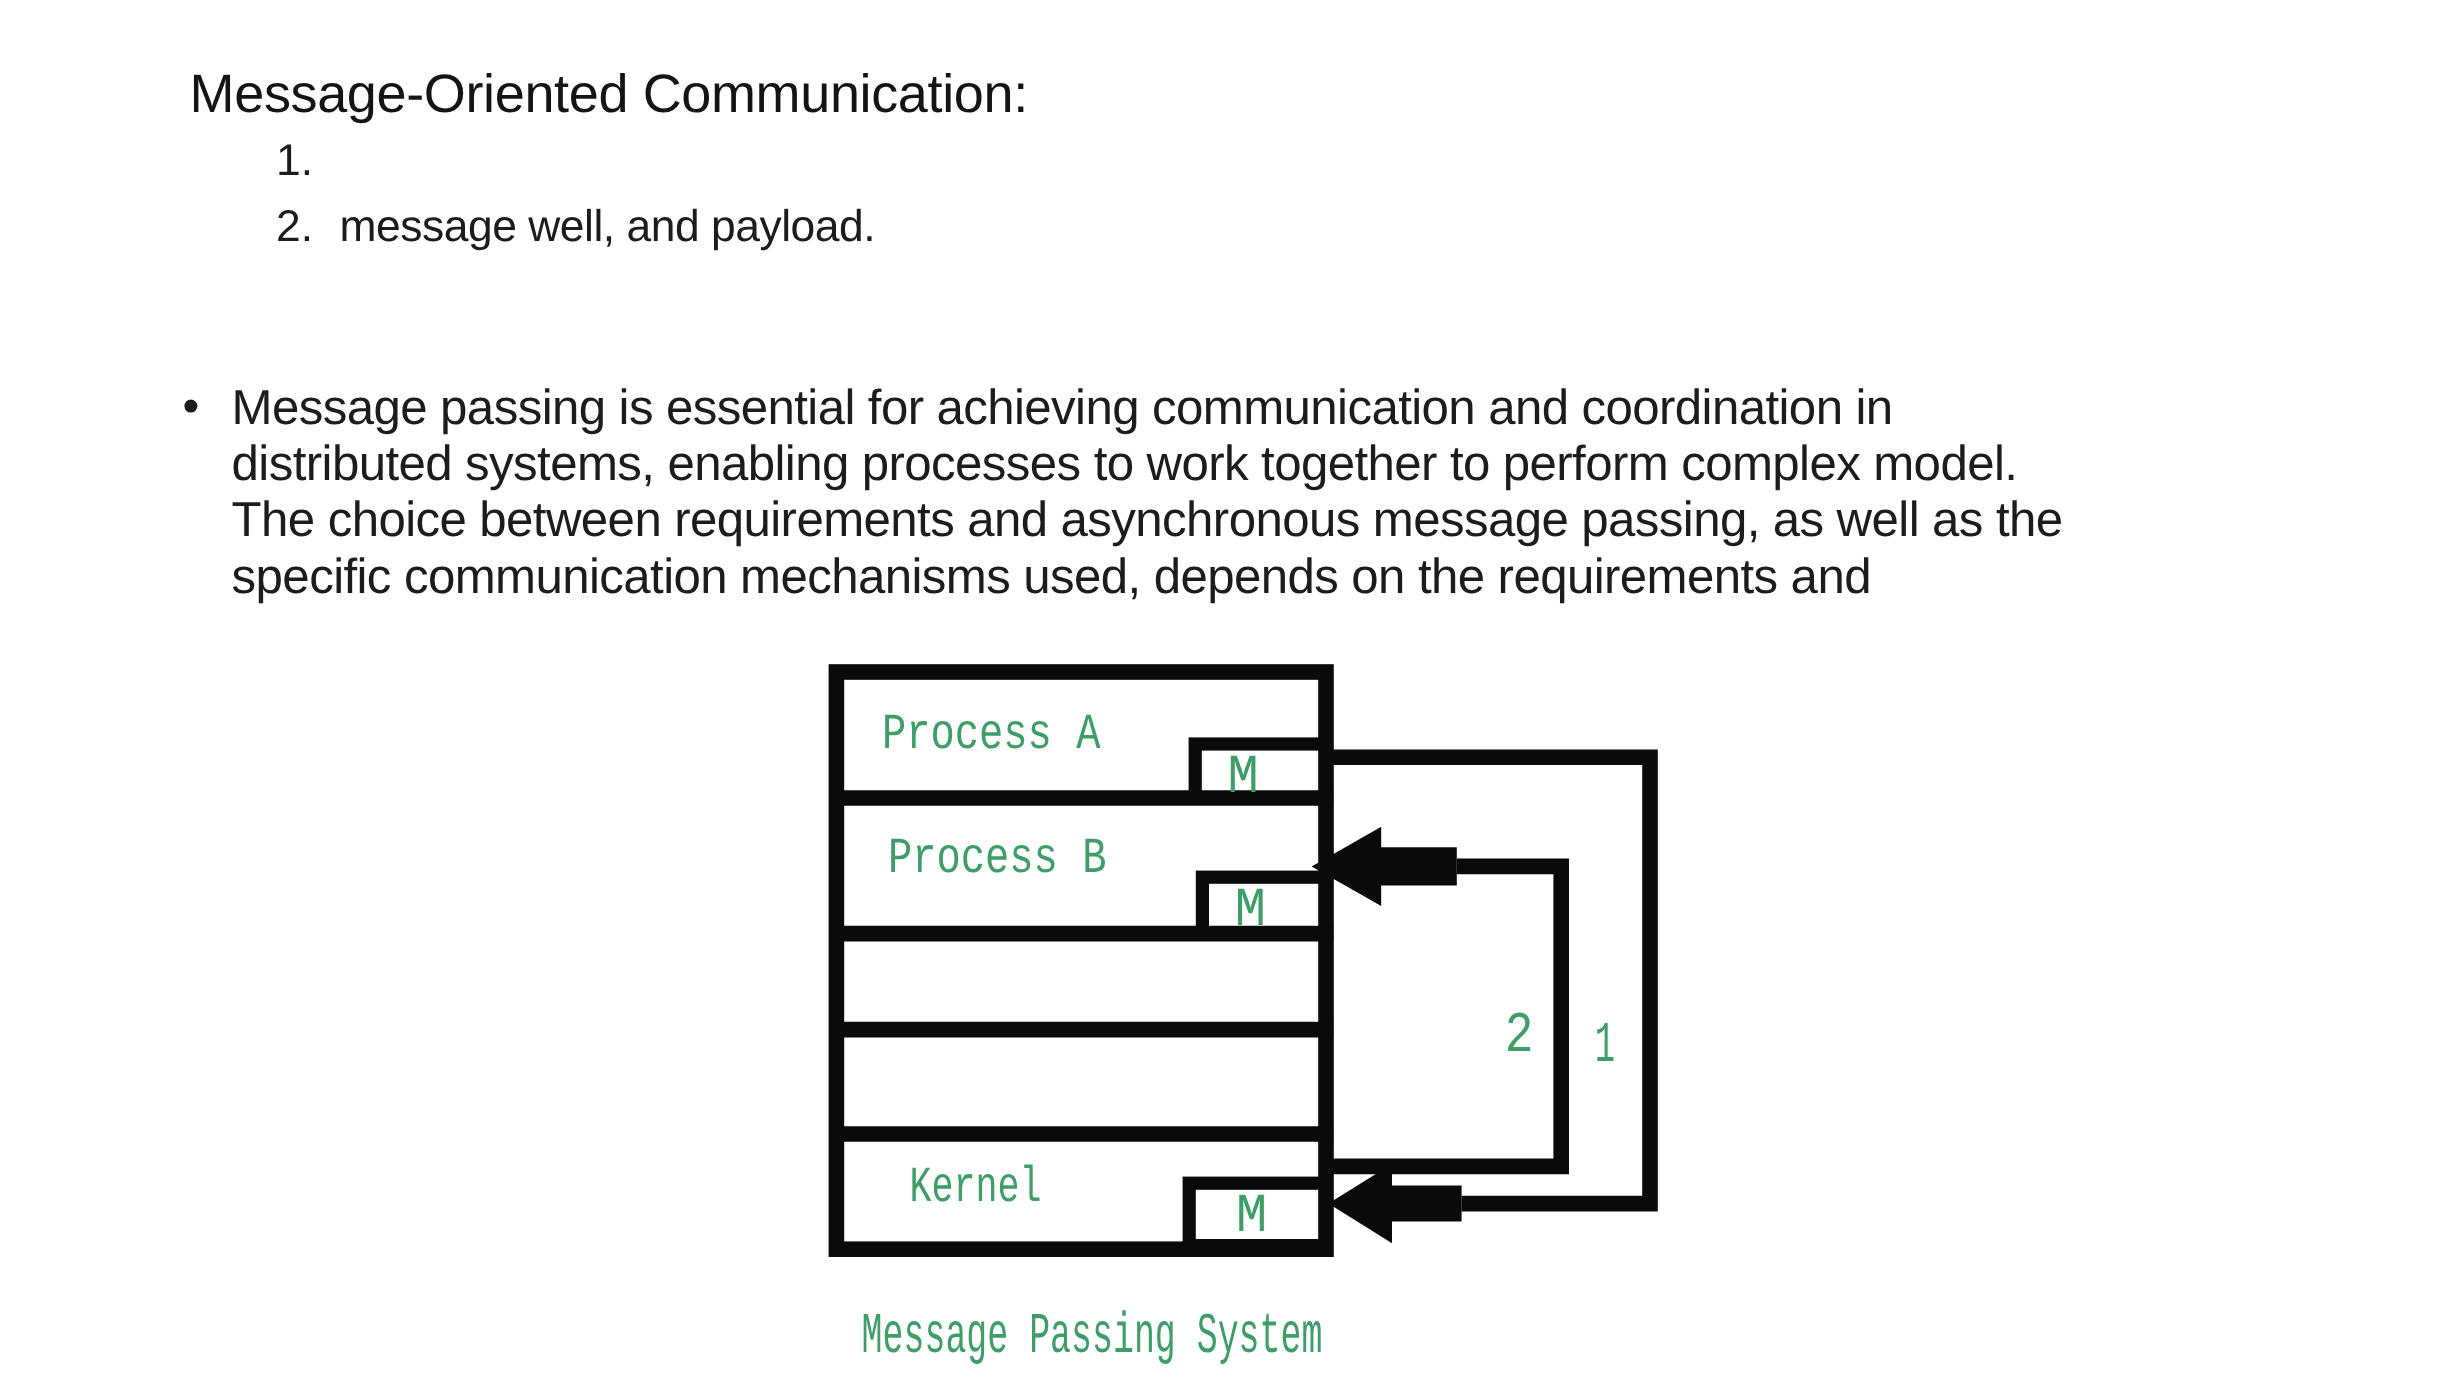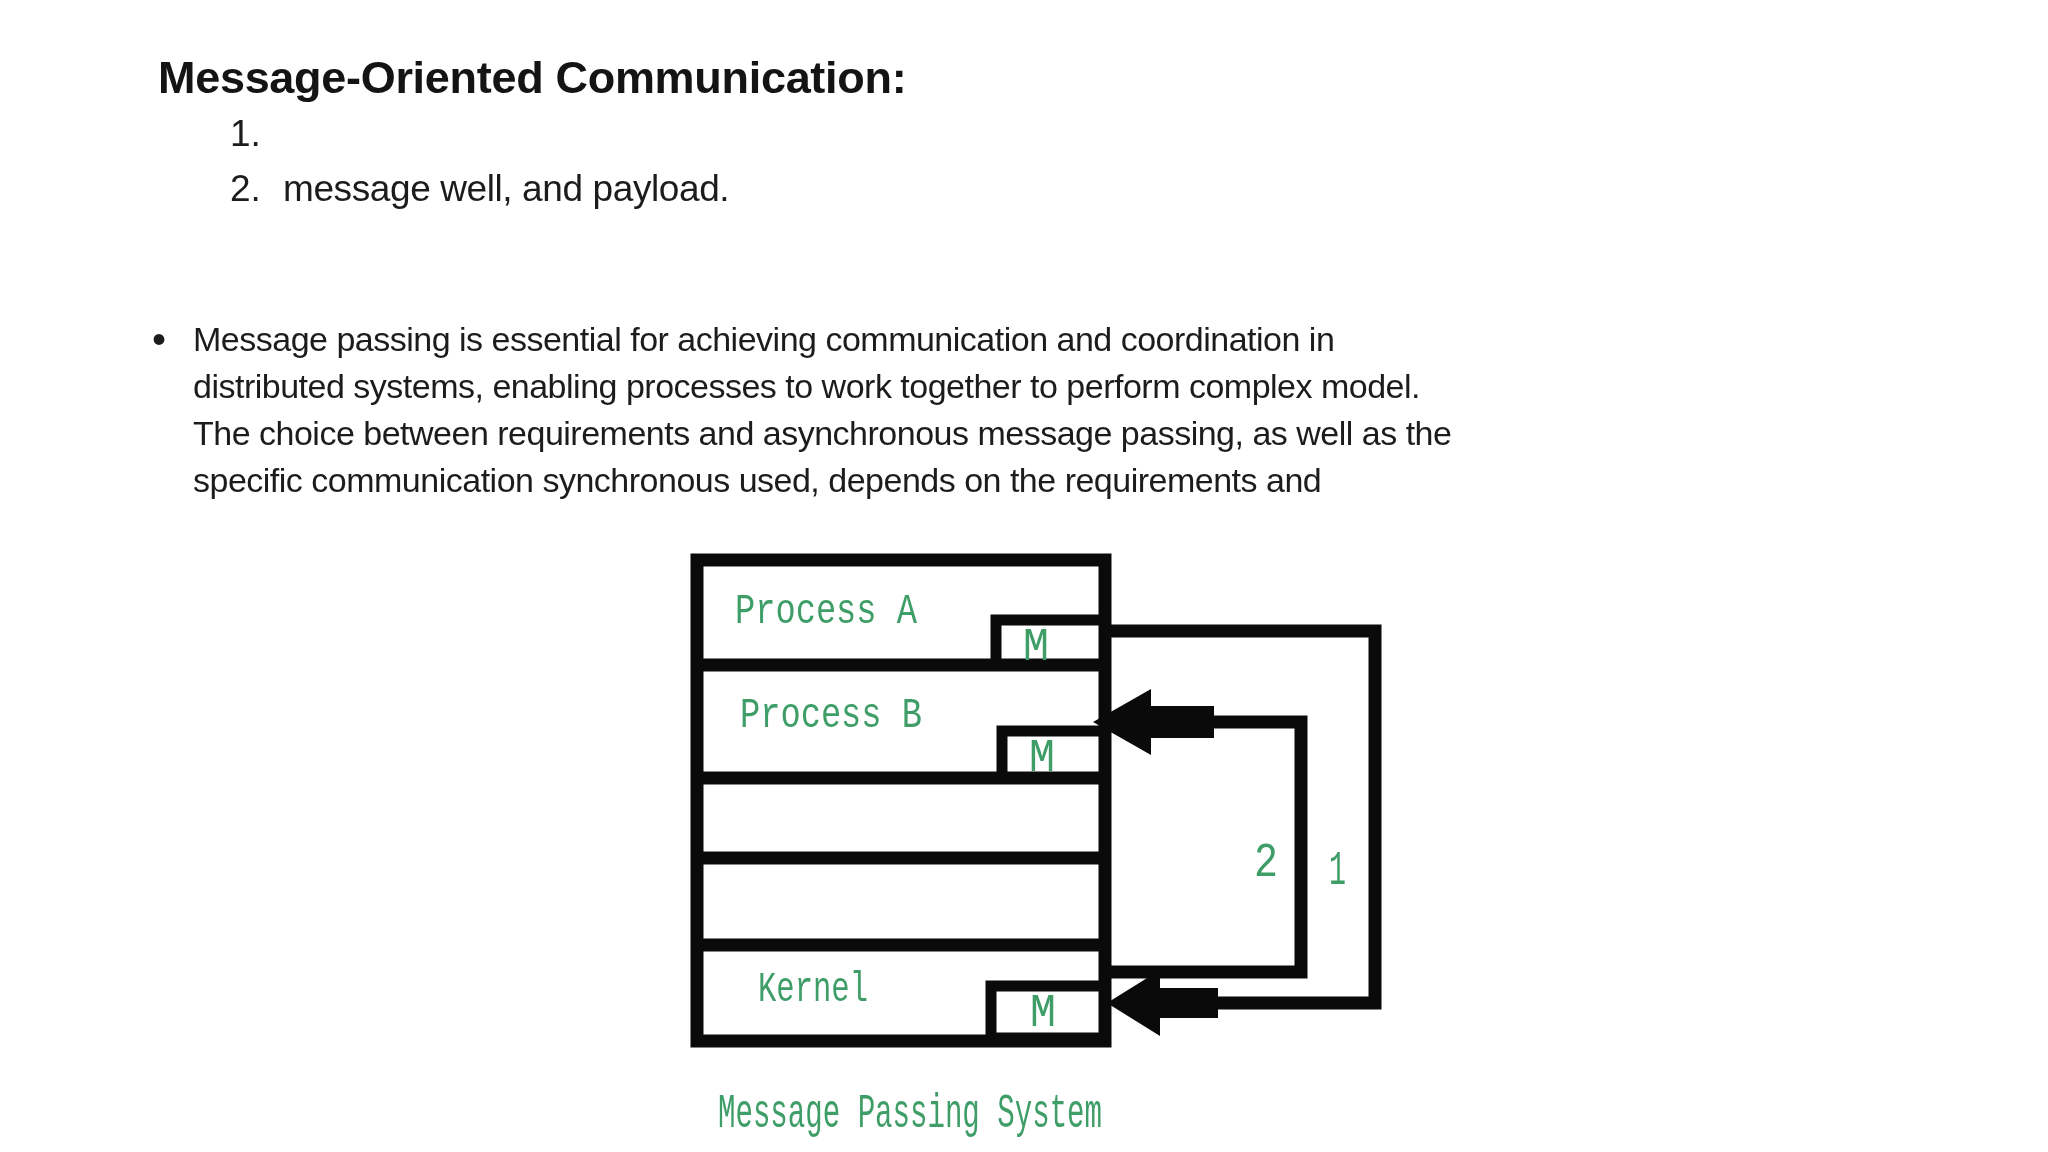--- a/index.html
+++ b/index.html
@@ -6,41 +6,41 @@
   .page{
     position:relative;
     width:2048px;height:1152px;
     background:#ffffff;
     overflow:hidden;
     font-family:"Liberation Sans", sans-serif;
     color:#1f1f1f;
   }
   .slide-title{
     position:absolute;left:158px;top:52px;
-    font-size:45px;font-weight:700;color:#141414;
+    font-size:45px;font-weight:400;color:#141414;
     letter-spacing:-0.3px;white-space:nowrap;
   }
   .numbered-list{position:absolute;left:230px;top:112px;}
   .list-item{display:flex;margin-bottom:12px;}
   .list-marker{
     width:53px;flex:0 0 53px;
     font-size:37px;line-height:43px;color:#1c1c1c;
   }
   .list-lines .txt-line{
     font-size:37px;line-height:43px;color:#1c1c1c;
     letter-spacing:-0.4px;white-space:nowrap;
   }
   .bullet-block{position:absolute;left:152px;top:316px;display:flex;}
   .bullet-glyph{
     width:41px;flex:0 0 41px;
     font-size:40px;line-height:47px;color:#1c1c1c;
   }
   .bullet-lines{height:221px;overflow:hidden;}
   .bullet-lines .txt-line{
-    font-size:34px;line-height:47px;color:#1c1c1c;
+    font-size:41px;line-height:47px;color:#1c1c1c;
     letter-spacing:-0.5px;white-space:nowrap;
   }
   .diagram-svg{position:absolute;left:0;top:0;width:2048px;height:1152px;}
   .diagram-svg text{
     font-family:"Liberation Mono", monospace;
     fill:var(--green,#3f9e68);
   }
   .dg-shape{stroke:var(--ink,#0a0a0a);fill:none;}
   .dg-fill{fill:var(--ink,#0a0a0a);stroke:none;}
 </style>
@@ -64,21 +64,21 @@
       </div>
     </div>
   </div>
 
   <div class="bullet-block">
     <div class="bullet-glyph">•</div>
     <div class="bullet-lines">
       <div class="txt-line">Message passing is essential for achieving communication and coordination in</div>
       <div class="txt-line">distributed systems, enabling processes to work together to perform complex model.</div>
       <div class="txt-line">The choice between requirements and asynchronous message passing, as well as the</div>
-      <div class="txt-line">specific communication synchronous used, depends on the requirements and</div>
+      <div class="txt-line">specific communication mechanisms used, depends on the requirements and</div>
     </div>
   </div>
 
   <svg class="diagram-svg" viewBox="0 0 2048 1152">
 
     <rect class="dg-shape" x="697" y="560" width="408" height="481" stroke-width="13"></rect>
 
     <line class="dg-shape" x1="691" y1="665" x2="1111" y2="665" stroke-width="13"></line>
     <line class="dg-shape" x1="691" y1="778" x2="1111" y2="778" stroke-width="13"></line>
     <line class="dg-shape" x1="691" y1="858" x2="1111" y2="858" stroke-width="13"></line>

